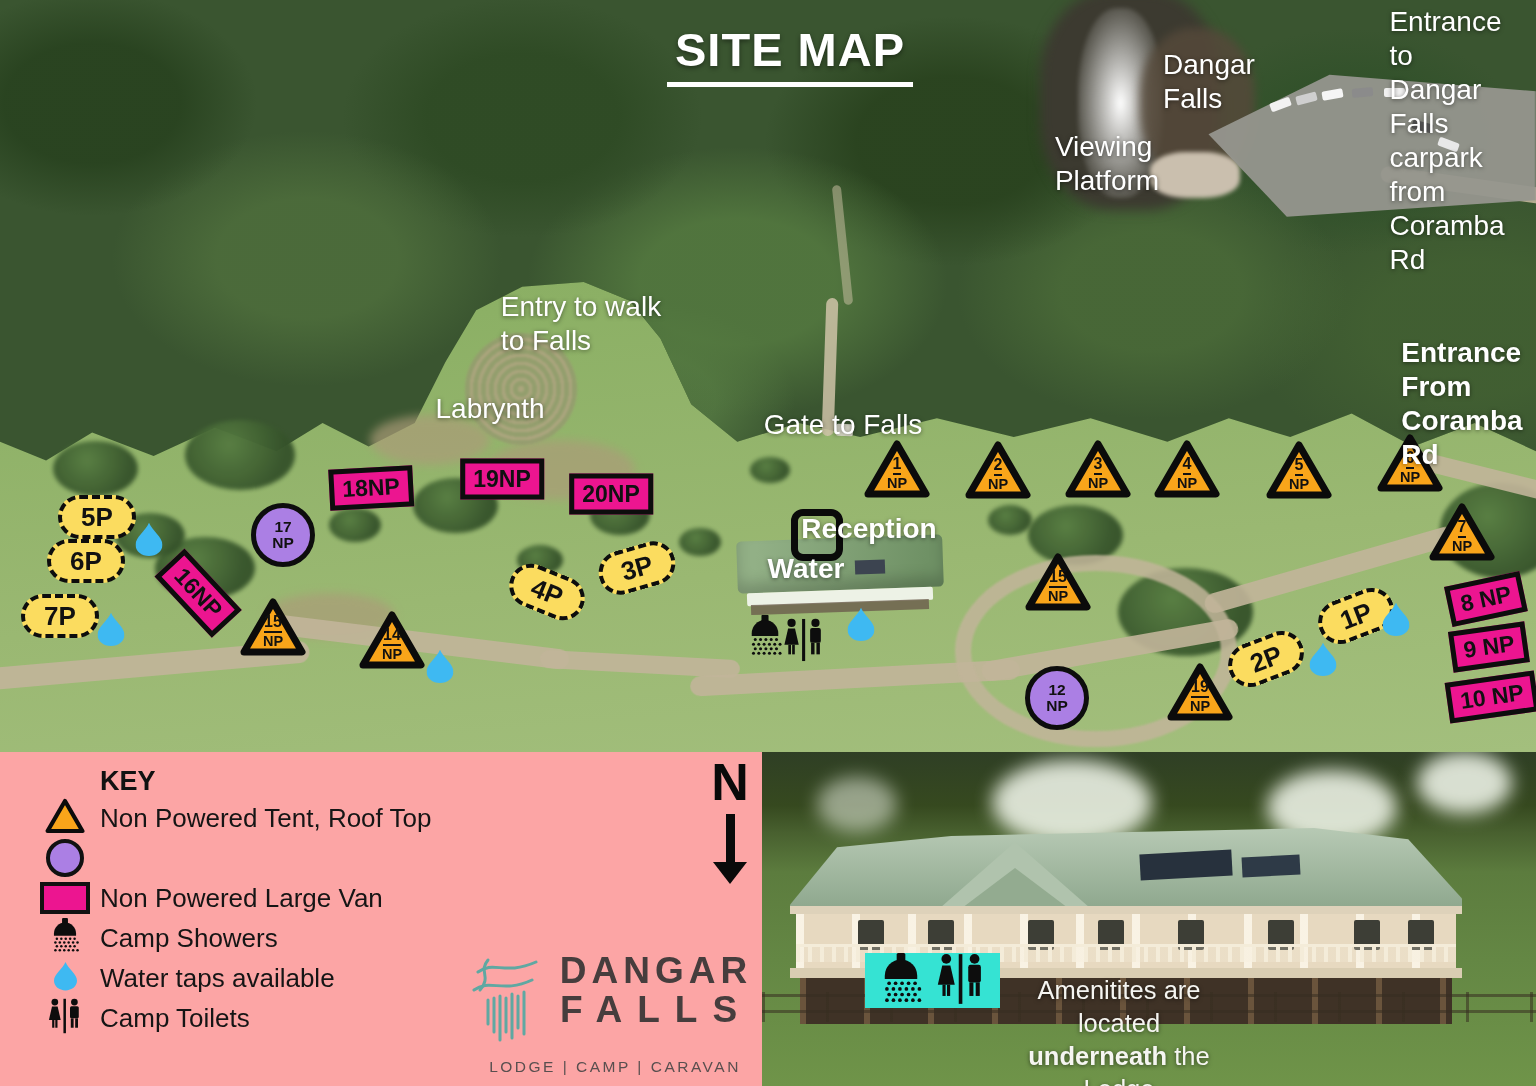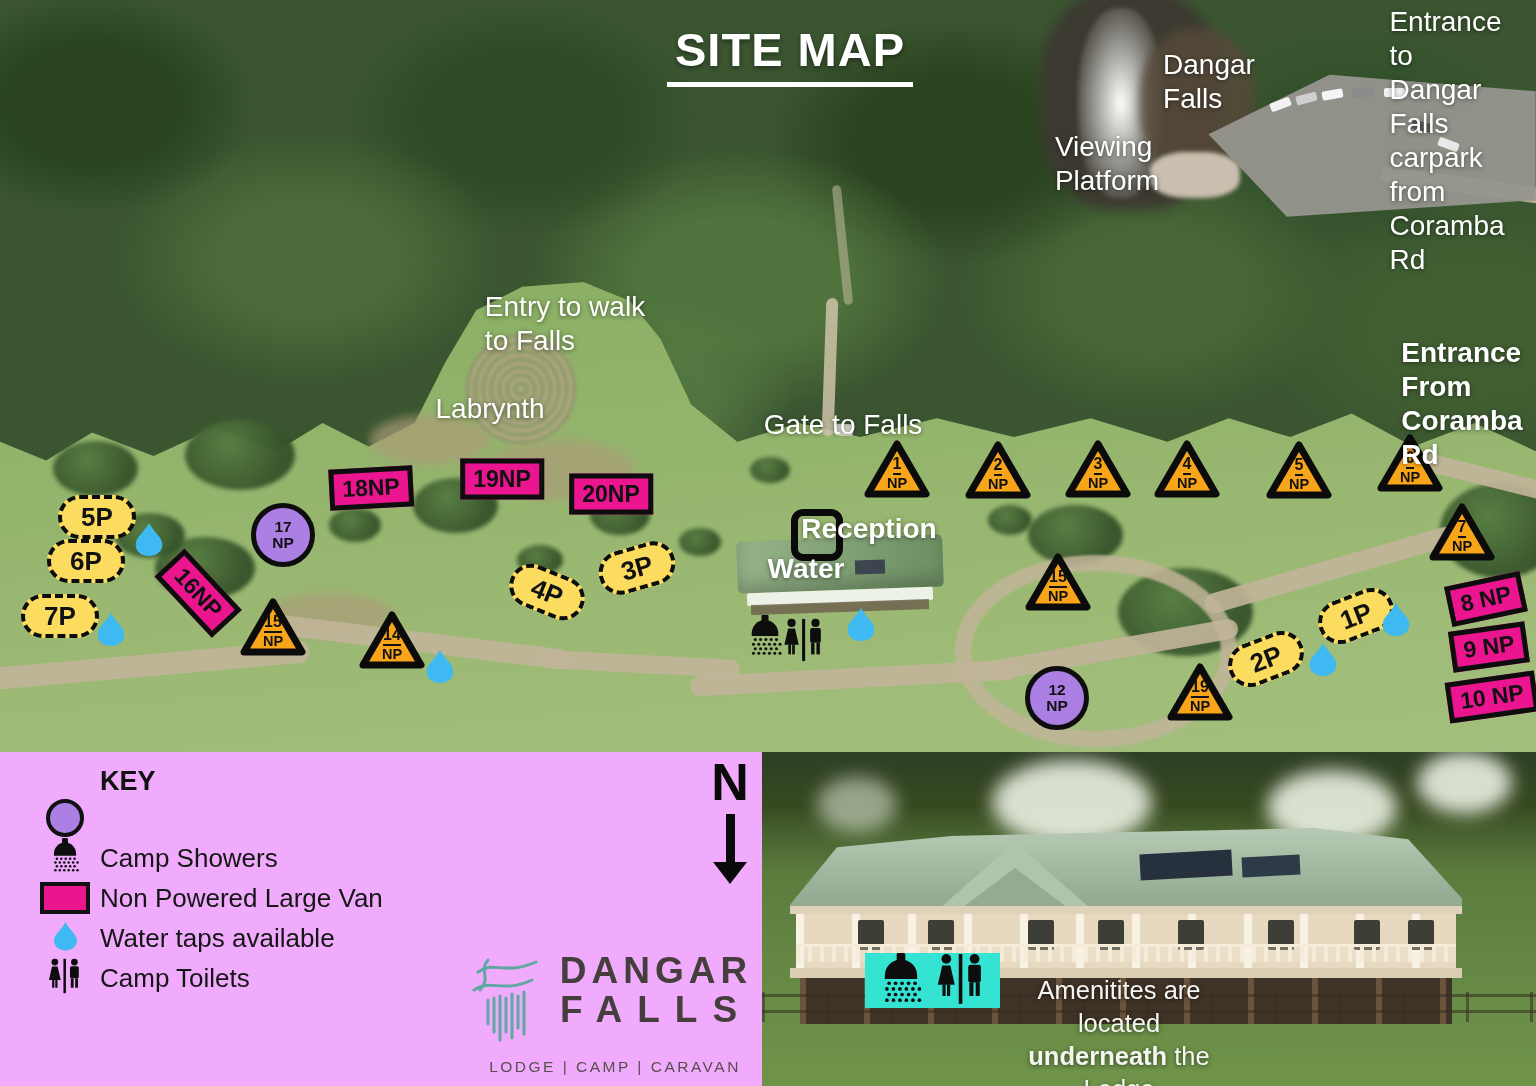--- a/index.html
+++ b/index.html
@@ -76,21 +76,21 @@
   .cir{width:54px;height:54px;border-radius:50%;background:var(--purple);border:5px solid #0d0d0d;
     display:flex;flex-direction:column;align-items:center;justify-content:center;
     font-size:15.5px;font-weight:700;line-height:1.02;color:#111;transform:translate(-50%,-50%);}
   .prect{display:flex;align-items:center;justify-content:center;background:var(--pink);
     border:5px solid #0d0d0d;padding:2px 8px;font-size:23px;font-weight:700;color:#111;white-space:nowrap;}
   .drop{transform:translate(-50%,-50%);}
   #reception-marker{position:absolute;left:791px;top:509px;width:38px;height:38px;
     border:7px solid #0a0a0a;border-radius:12px;}
   .map-amen{position:absolute;transform:translate(-50%,-50%);}
   
-  #key-panel{position:absolute;left:0;top:752px;width:762px;height:334px;background:#f0abfc;}
+  #key-panel{position:absolute;left:0;top:752px;width:762px;height:334px;background:#fca5a5;}
   #key-head{position:absolute;left:100px;top:14px;font-size:27px;font-weight:700;color:#111;}
   #key-rows{position:absolute;left:30px;top:46px;}
   .key-row{display:flex;align-items:center;height:40px;}
   .key-ic{width:70px;display:flex;align-items:center;justify-content:center;flex:none;}
   .key-lb{font-size:26px;color:#151515;}
   .k-oval{width:36px;height:24px;background:var(--yellow);border:3px dashed #111;border-radius:13px;}
   .k-cir{width:30px;height:30px;background:var(--purple);border:4px solid #111;border-radius:50%;}
   .k-rect{width:42px;height:24px;background:var(--pink);border:4px solid #111;}
   
   #compass{position:absolute;left:694px;top:4px;width:72px;text-align:center;}
@@ -344,40 +344,54 @@
       </div>
     <div id="labels">
         <div class="map-label" style="left: 1209px; top: 48px;">Dangar
 Falls</div>
         <div class="map-label" style="left: 1107px; top: 130px;">Viewing
 Platform</div>
         <div class="map-label" style="left: 1447px; top: 5px;">Entrance to
 Dangar Falls
 carpark from
 Coramba Rd</div>
-        <div class="map-label" style="left: 565px; top: 290px;">Entry to walk
+        <div class="map-label" style="left: 581px; top: 290px;">Entry to walk
 to Falls</div>
         <div class="map-label" style="left: 450px; top: 392px; margin-left: 40px;">Labrynth</div>
         <div class="map-label" style="left: 843px; top: 408px;">Gate to Falls</div>
         <div class="map-label b" style="left: 1462px; top: 336px;">Entrance
 From
 Coramba Rd</div>
         <div class="map-label b" style="left: 869px; top: 512px;">Reception</div>
         <div class="map-label b" style="left: 806px; top: 552px;">Water</div>
       </div>
     <div id="title">SITE MAP</div>
   </div>
 
   <div id="key-panel">
     <div id="key-head">KEY</div>
     <div id="key-rows">
         <div class="key-row">
           <div class="key-ic">
+            <span><svg width="40" height="36" viewBox="0 0 66 60">
+                <polygon points="33,5 62,55 4,55" fill="#F9A51A" stroke="#0b0b0b" stroke-width="7" stroke-linejoin="round"></polygon>
+              </svg></span>
+          </div>
+          <div class="key-lb">Non Powered Tent, Roof Top</div>
+        </div>
+        <div class="key-row">
+          <div class="key-ic">
             <div class="k-cir"></div>
           </div>
+        </div>
+        <div class="key-row">
+          <div class="key-ic">
+            <div class="k-rect"></div>
+          </div>
+          <div class="key-lb">Non Powered Large Van</div>
         </div>
         <div class="key-row">
           <div class="key-ic">
             <span><svg width="30" height="35.4" viewBox="0 0 40 48" fill="#0d0d0d">
     <rect x="16" y="0" width="8" height="8" rx="1.5"></rect>
     <path d="M5 21 A15 15 0 0 1 35 21 L35 24 L5 24 Z"></path>
                 <circle cx="9" cy="28" r="1.7"></circle>
                 <circle cx="15" cy="28" r="1.7"></circle>
                 <circle cx="21" cy="28" r="1.7"></circle>
                 <circle cx="27" cy="28" r="1.7"></circle>
@@ -395,26 +409,20 @@
                 <circle cx="33" cy="38.4" r="1.7"></circle>
                 <circle cx="7" cy="43.6" r="1.7"></circle>
                 <circle cx="13" cy="43.6" r="1.7"></circle>
                 <circle cx="19" cy="43.6" r="1.7"></circle>
                 <circle cx="25" cy="43.6" r="1.7"></circle>
                 <circle cx="31" cy="43.6" r="1.7"></circle>
                 <circle cx="37" cy="43.6" r="1.7"></circle>
               </svg></span>
           </div>
           <div class="key-lb">Camp Showers</div>
-        </div>
-        <div class="key-row">
-          <div class="key-ic">
-            <div class="k-rect"></div>
-          </div>
-          <div class="key-lb">Non Powered Large Van</div>
         </div>
         <div class="key-row">
           <div class="key-ic">
             <span><svg width="23" height="30" viewBox="0 0 24 31">
                 <path d="M12 1 C15 8 24 14 24 20.5 C24 26.3 18.6 30.5 12 30.5 C5.4 30.5 0 26.3 0 20.5 C0 14 9 8 12 1 Z" fill="#3EB9F2"></path>
               </svg></span>
           </div>
           <div class="key-lb">Water taps available</div>
         </div>
         <div class="key-row">

